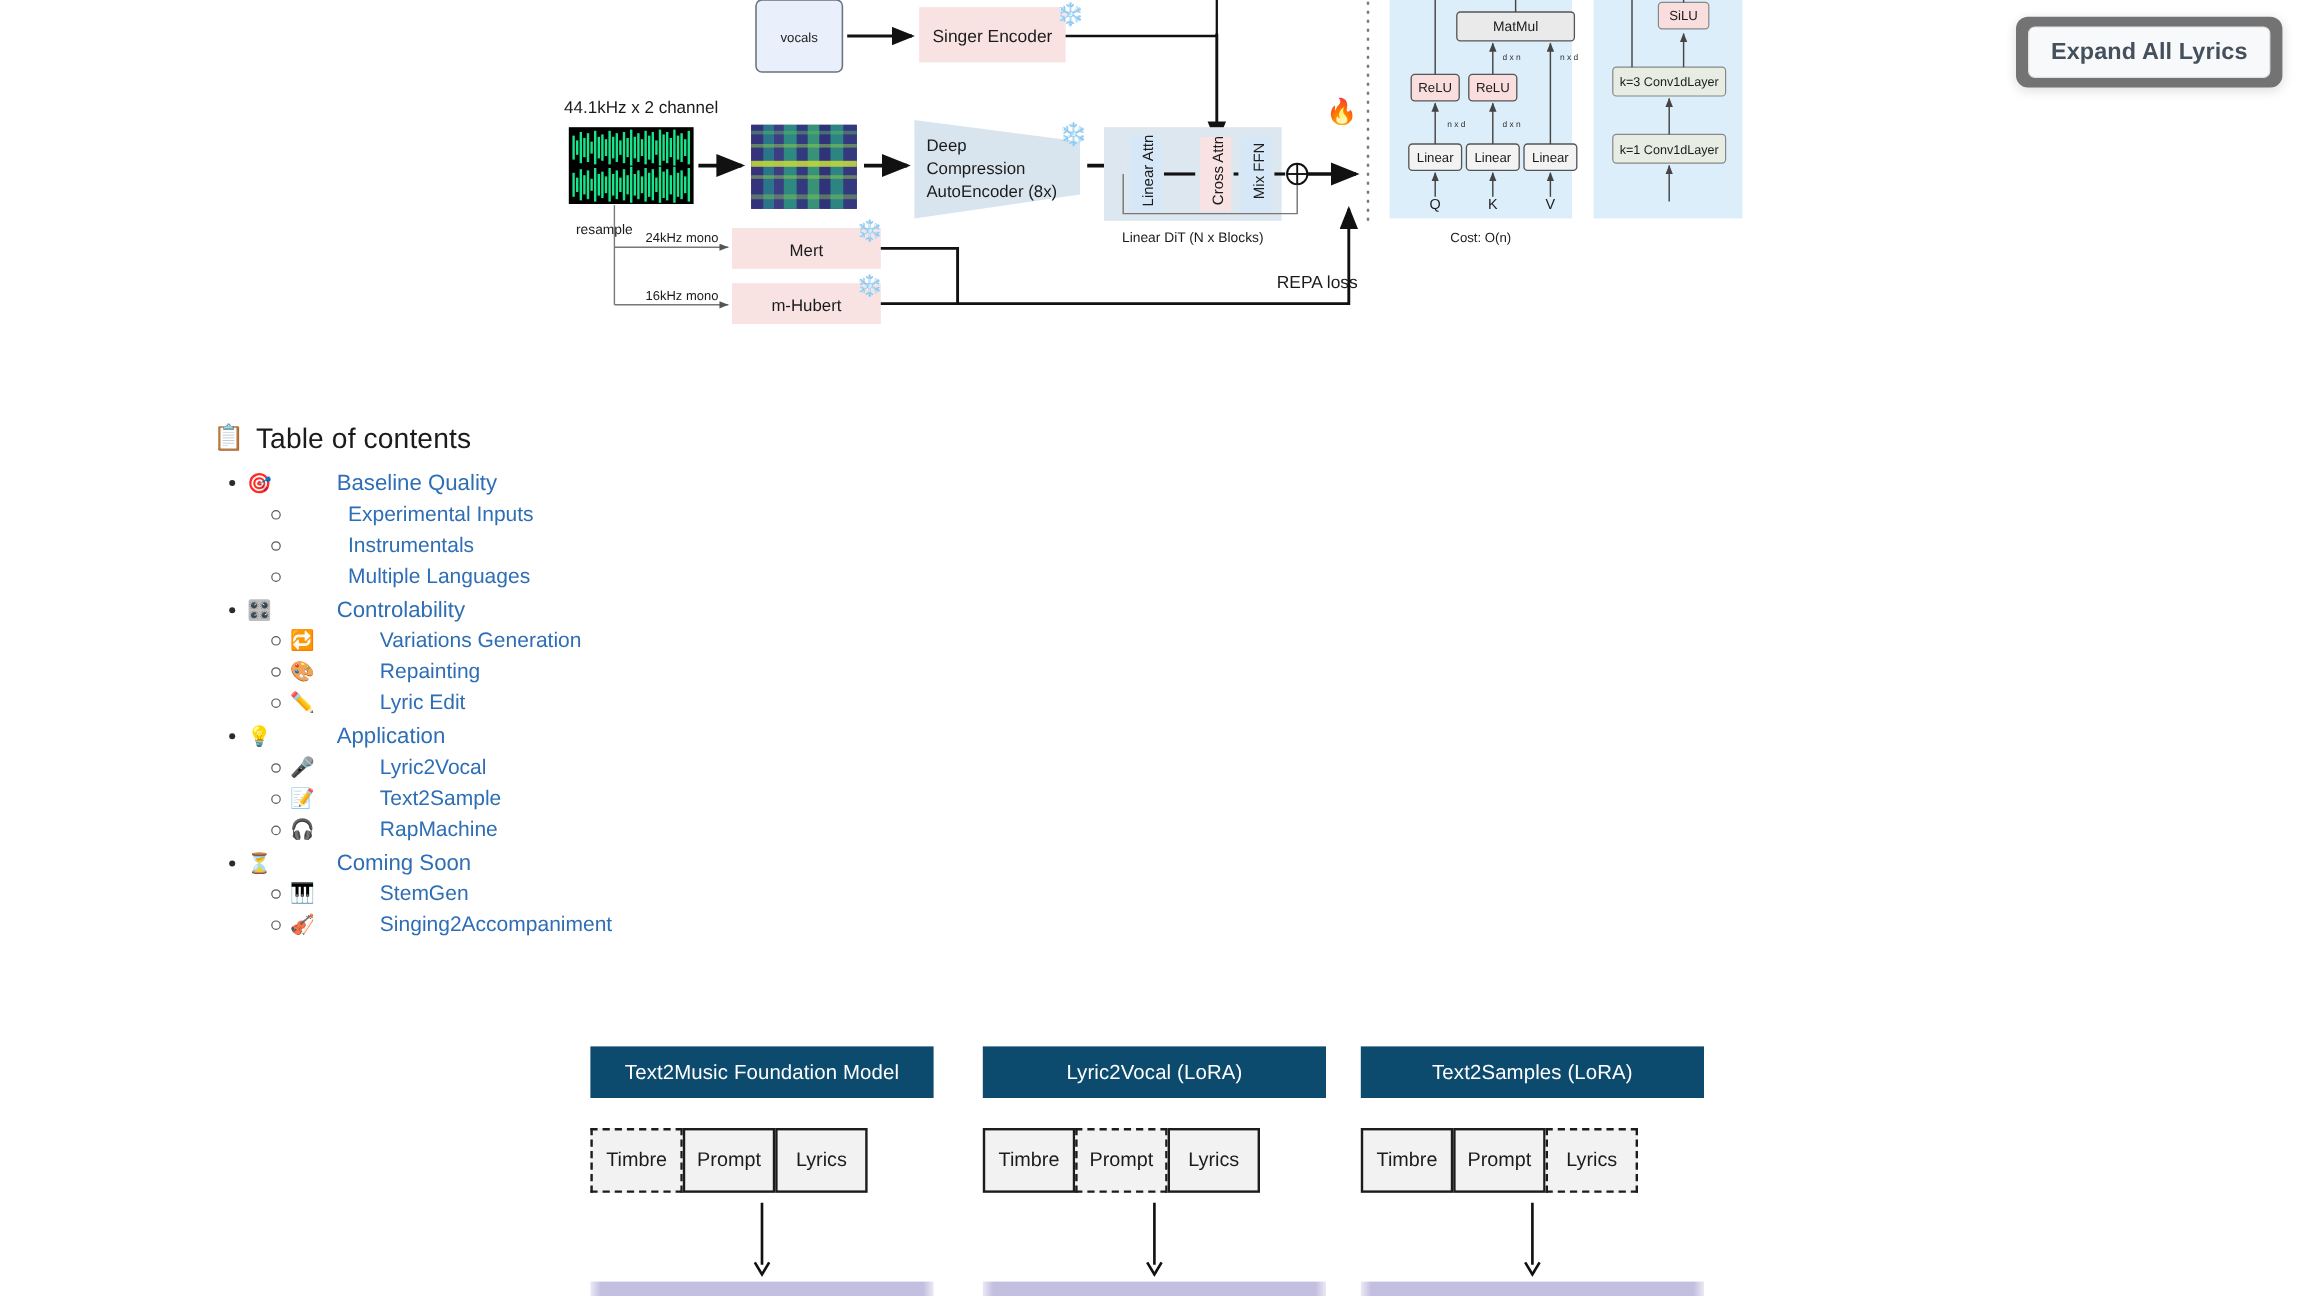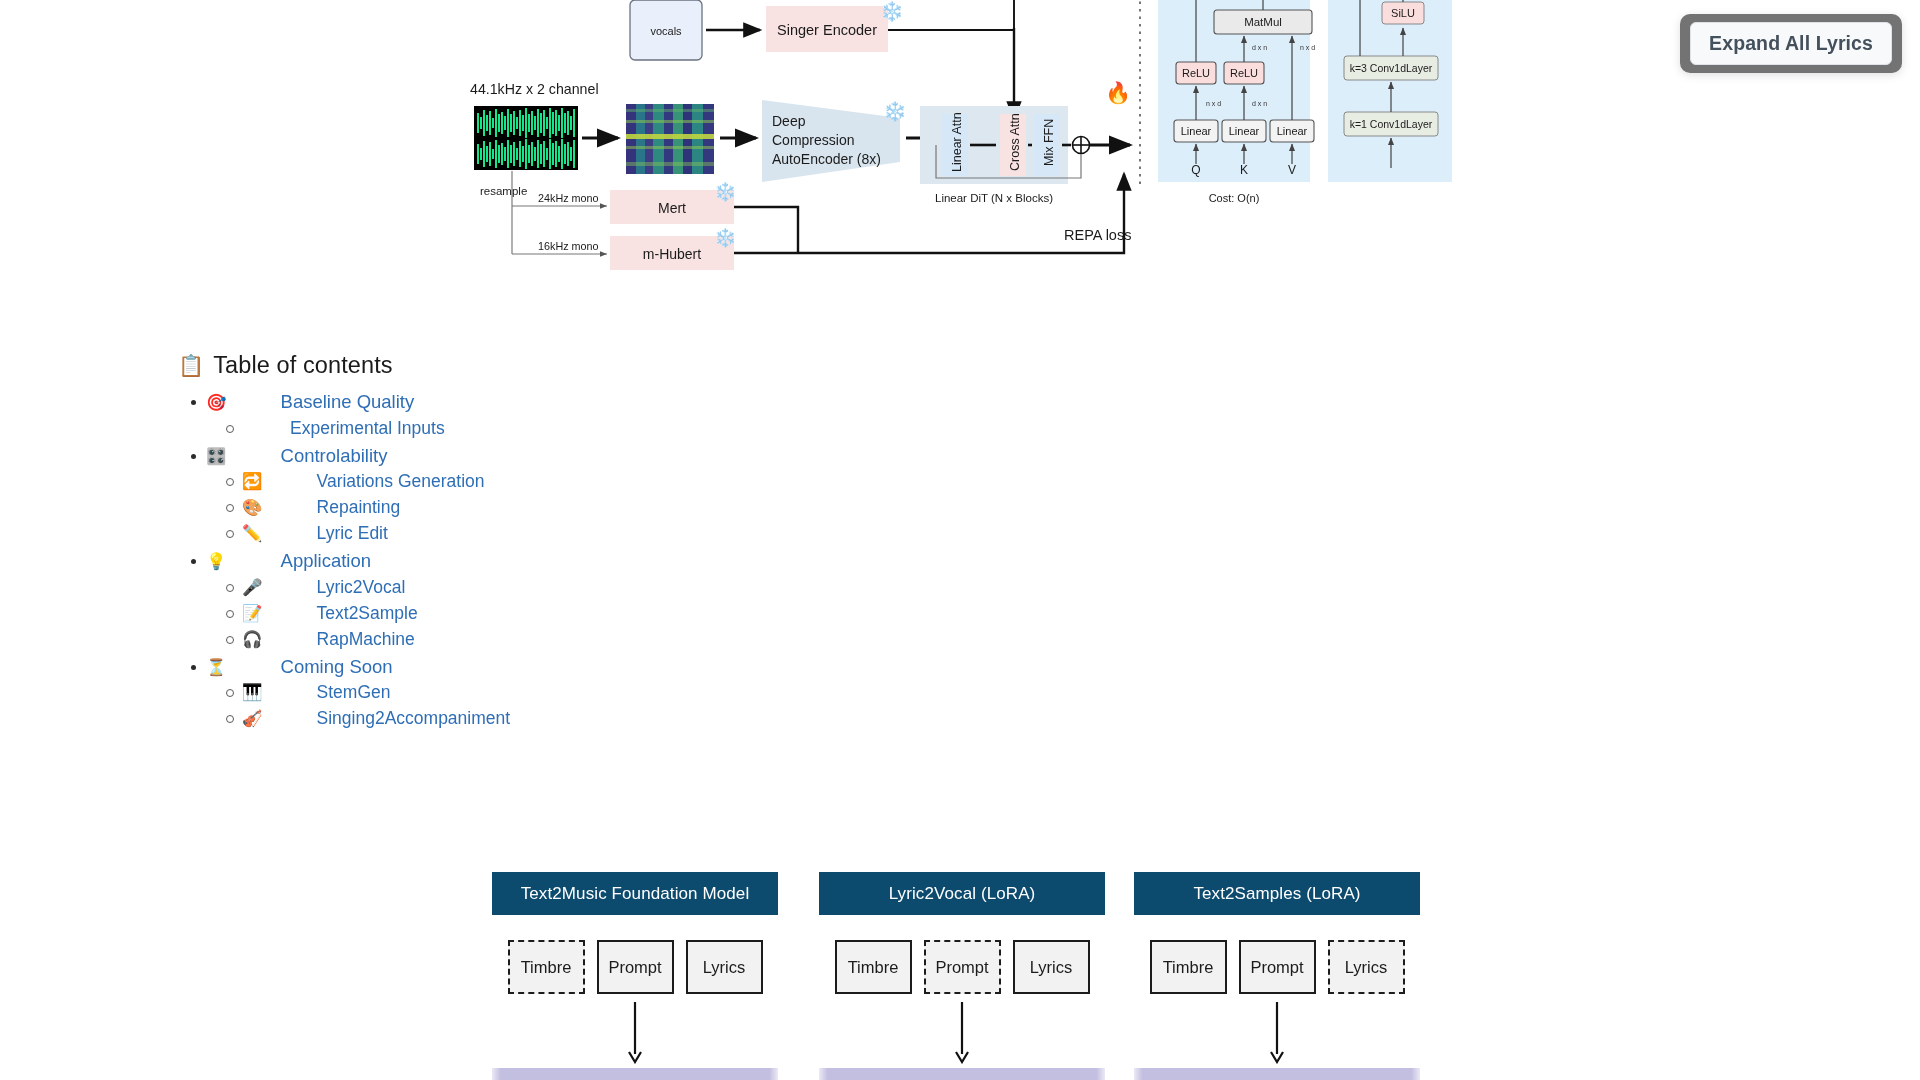--- a/index.html
+++ b/index.html
@@ -79,21 +79,21 @@
   .toc-l2 .row .lnk { font-size: 17.5px; }
 
   
   .cards { position: absolute; left: 492px; top: 872px; width: 940px; height: 208px; }
   .card { position: absolute; top: 0; width: 286px; }
   .card-head {
     height: 43px; background: #0c4a6e; color: #ffffff;
     display: flex; align-items: center; justify-content: center;
     font-size: 17px; letter-spacing: .1px;
   }
-  .slots { display: flex; gap: 12px; margin-top: 25px; justify-content: center; }
+  .slots { display: flex; margin-top: 25px; }
   .slot {
     width: 77px; height: 54px; background: #f2f2f2;
     display: flex; align-items: center; justify-content: center;
     font-size: 16.5px; color: #1c1c1c;
   }
   .slot.solid { border: 2px solid #1c1c1c; }
   .slot.dashed { border: 2.5px dashed #1c1c1c; }
   .down-arrow { position: absolute; left: 50%; transform: translateX(-50%); top: 130px; }
   .purple-bar {
     position: absolute; top: 196px; left: 0; width: 286px; height: 14px;
@@ -376,20 +376,30 @@
         <div class="row">
           <span class="emoji">🎯</span>
           <span class="lnk">Baseline Quality</span>
         </div>
         <ul class="toc-l2">
           <li>
               <div class="row">
             <span class="lnk">Experimental Inputs</span>
               </div>
             </li>
+          <li>
+              <div class="row">
+            <span class="lnk">Instrumentals</span>
+              </div>
+            </li>
+          <li>
+              <div class="row">
+            <span class="lnk">Multiple Languages</span>
+              </div>
+            </li>
         </ul>
       </li>
 
       <li>
         <div class="row">
           <span class="emoji">🎛️</span>
           <span class="lnk">Controlability</span>
         </div>
         <ul class="toc-l2">
           <li>

